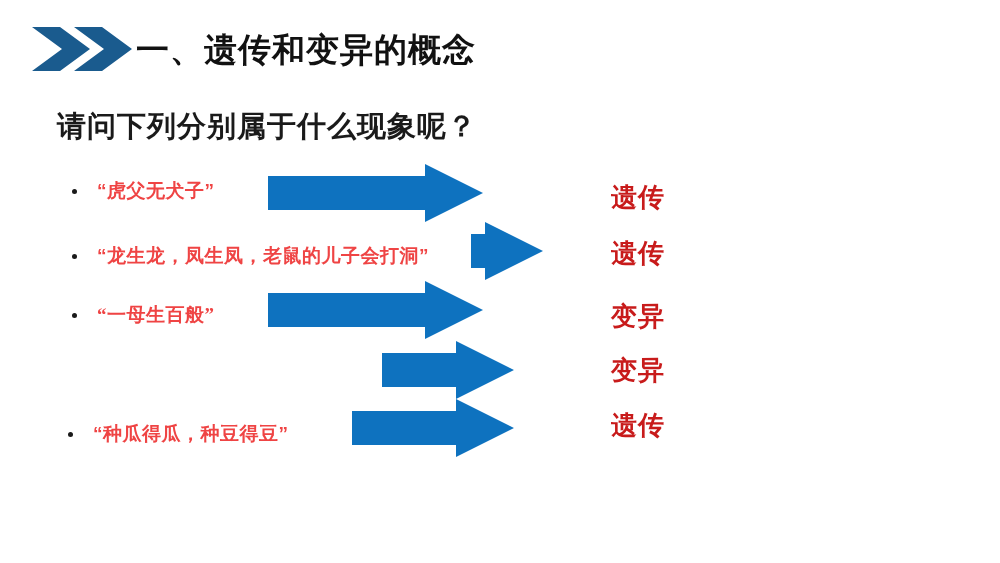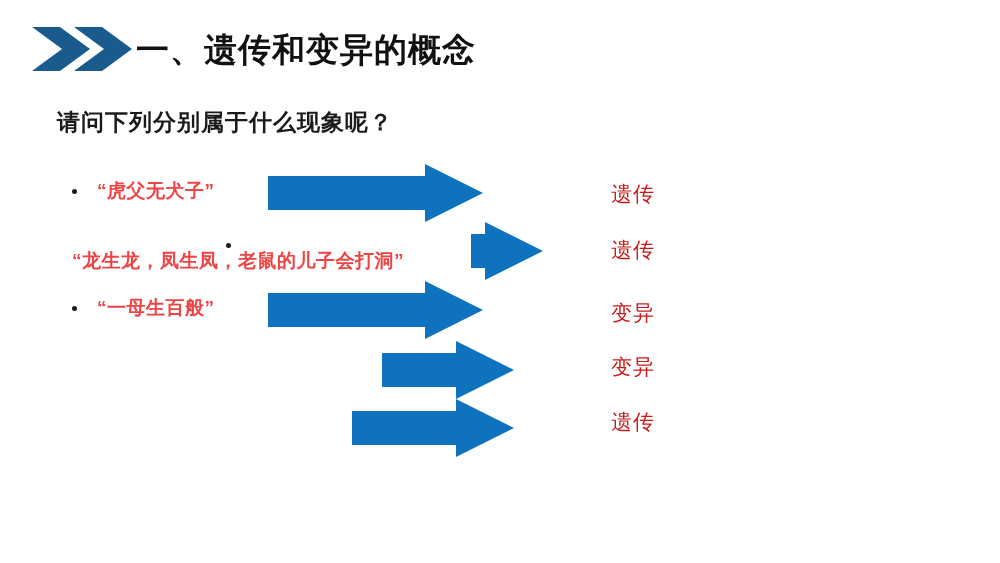--- a/index.html
+++ b/index.html
@@ -43,21 +43,21 @@
     letter-spacing: 1px;
     white-space: nowrap;
     line-height: 44px;
   }
 
   
   #question-line {
     position: absolute;
     left: 57px;
     top: 107px;
-    font-size: 23px;
+    font-size: 29px;
     font-weight: bold;
     color: #1a1a1a;
     letter-spacing: 1px;
     white-space: nowrap;
   }
 
   
   .bullet-row {
     position: absolute;
     display: flex;
@@ -81,22 +81,22 @@
 
   
   .arrow {
     position: absolute;
   }
   .arrow svg { display: block; }
 
   
   .answer {
     position: absolute;
-    font-size: 21px;
-    font-weight: normal;
+    font-size: 26px;
+    font-weight: bold;
     letter-spacing: 1px;
     white-space: nowrap;
   }
 </style>
 </head>
 <body>
 
 <div id="slide">
 
   <div id="title-row">
@@ -111,31 +111,35 @@
     <div id="title-text">一、遗传和变异的概念</div>
   </div>
 
   <div id="question-line">请问下列分别属于什么现象呢？</div>
 
   <div class="bullet-row" style="left:72px; top:178px;">
     <span class="bullet-dot"></span>
     <span class="bullet-text">“虎父无犬子”</span>
   </div>
 
-  <div class="bullet-row" style="left:72px; top:243px;flex-direction:column;">
+  <div class="bullet-row" style="left:72px; top:243px;">
     <span class="bullet-dot"></span>
     <span class="bullet-text">“龙生龙，凤生凤，老鼠的儿子会打洞”</span>
   </div>
 
-  <div class="bullet-row" style="left:72px; top:295px;">
+  <div class="bullet-row" style="left:72px; top:302px;font-family:Liberation Serif, serif;">
     <span class="bullet-dot"></span>
     <span class="bullet-text">“一母生百般”</span>
   </div>
 
 
+  <div class="bullet-row" style="left:68px; top:421px;">
+    <span class="bullet-dot"></span>
+    <span class="bullet-text">“种瓜得瓜，种豆得豆”</span>
+  </div>
 
   <div class="arrow" style="left:268px; top:164px;">
     <svg width="215" height="58" viewBox="0 0 215 58" xmlns="http://www.w3.org/2000/svg">
       <polygon points="0,12 157,12 157,0 215,29 157,58 157,46 0,46" fill="#0e72bf"></polygon>
     </svg>
   </div>
 
   <div class="arrow" style="left:471px; top:222px;">
     <svg width="72" height="58" viewBox="0 0 72 58" xmlns="http://www.w3.org/2000/svg">
       <polygon points="0,12 14,12 14,0 72,29 14,58 14,46 0,46" fill="#0e72bf"></polygon>

